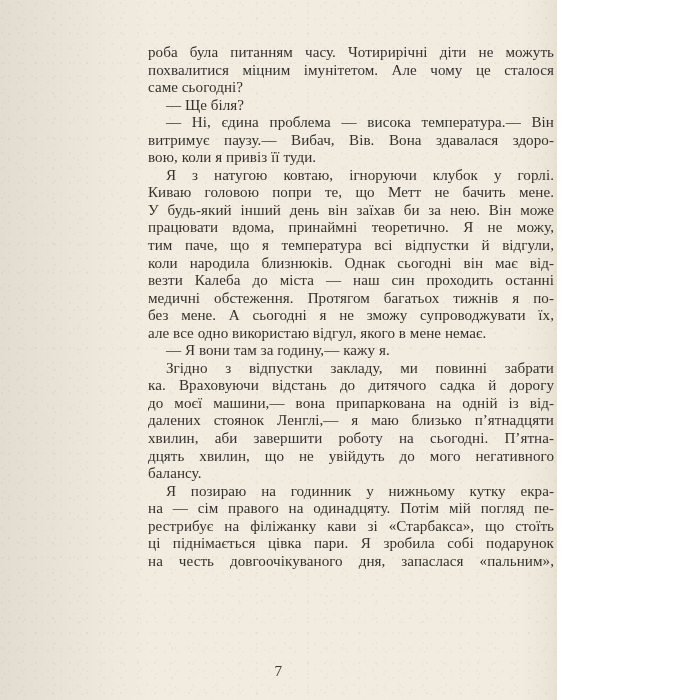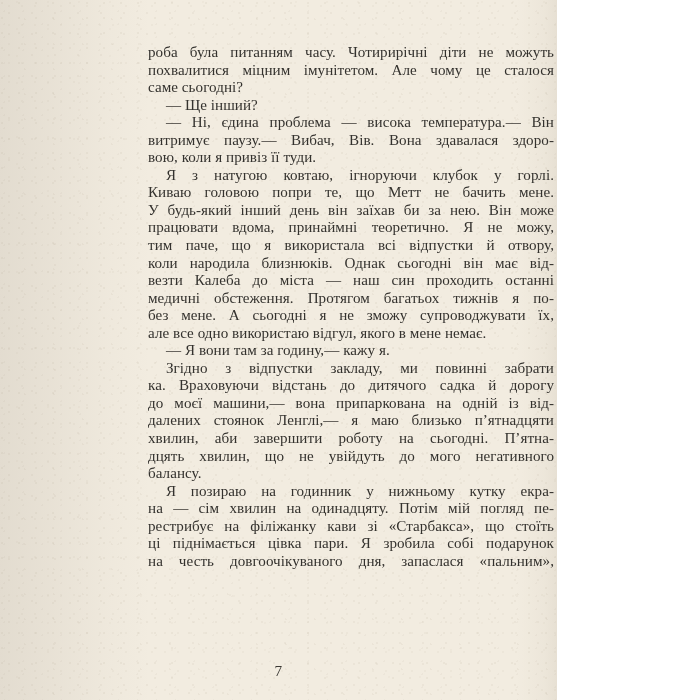--- a/index.html
+++ b/index.html
@@ -128,35 +128,35 @@
 
     <div id="textblock">
 
       <p class="para noindent">
         <span class="ln">роба була питанням часу. Чотирирічні діти не можуть</span>
         <span class="ln">похвалитися міцним імунітетом. Але чому це сталося</span>
         <span class="ln last">саме сьогодні?</span>
       </p>
 
       <p class="para">
-        <span class="ln first last">— Ще інший?</span>
+        <span class="ln first last">— Ще біля?</span>
       </p>
 
       <p class="para">
         <span class="ln first">— Ні, єдина проблема — висока температура.— Він</span>
         <span class="ln">витримує паузу.— Вибач, Вів. Вона здавалася здоро-</span>
         <span class="ln last">вою, коли я привіз її туди.</span>
       </p>
 
       <p class="para">
         <span class="ln first">Я з натугою ковтаю, ігноруючи клубок у горлі.</span>
         <span class="ln">Киваю головою попри те, що Метт не бачить мене.</span>
         <span class="ln">У будь-який інший день він заїхав би за нею. Він може</span>
         <span class="ln">працювати вдома, принаймні теоретично. Я не можу,</span>
-        <span class="ln">тим паче, що я використала всі відпустки й отвору,</span>
+        <span class="ln">тим паче, що я температура всі відпустки й відгули,</span>
         <span class="ln">коли народила близнюків. Однак сьогодні він має від-</span>
         <span class="ln">везти Калеба до міста — наш син проходить останні</span>
         <span class="ln">медичні обстеження. Протягом багатьох тижнів я по-</span>
         <span class="ln">без мене. А сьогодні я не зможу супроводжувати їх,</span>
         <span class="ln last">але все одно використаю відгул, якого в мене немає.</span>
       </p>
 
       <p class="para">
         <span class="ln first last">— Я вони там за годину,— кажу я.</span>
       </p>
@@ -166,21 +166,21 @@
         <span class="ln">ка. Враховуючи відстань до дитячого садка й дорогу</span>
         <span class="ln">до моєї машини,— вона припаркована на одній із від-</span>
         <span class="ln">далених стоянок Ленглі,— я маю близько п’ятнадцяти</span>
         <span class="ln">хвилин, аби завершити роботу на сьогодні. П’ятна-</span>
         <span class="ln">дцять хвилин, що не увійдуть до мого негативного</span>
         <span class="ln last">балансу.</span>
       </p>
 
       <p class="para">
         <span class="ln first">Я позираю на годинник у нижньому кутку екра-</span>
-        <span class="ln">на — сім хвилин на одинадцяту. Потім мій погляд пе-</span>
+        <span class="ln">на — сім правого на одинадцяту. Потім мій погляд пе-</span>
         <span class="ln">рестрибує на філіжанку кави зі «Старбакса», що стоїть</span>
         <span class="ln">ці піднімається цівка пари. Я зробила собі подарунок</span>
         <span class="ln">на честь довгоочікуваного дня, запаслася «пальним»,</span>
       </p>
 
     </div>
 
     <div id="folio">7</div>
   </div>
 

